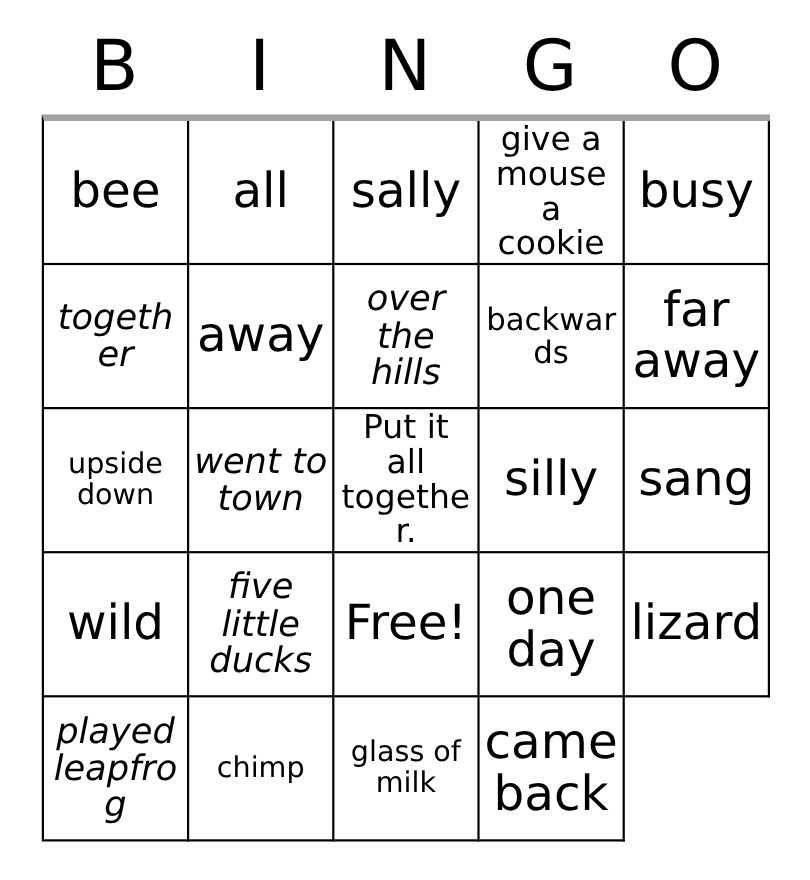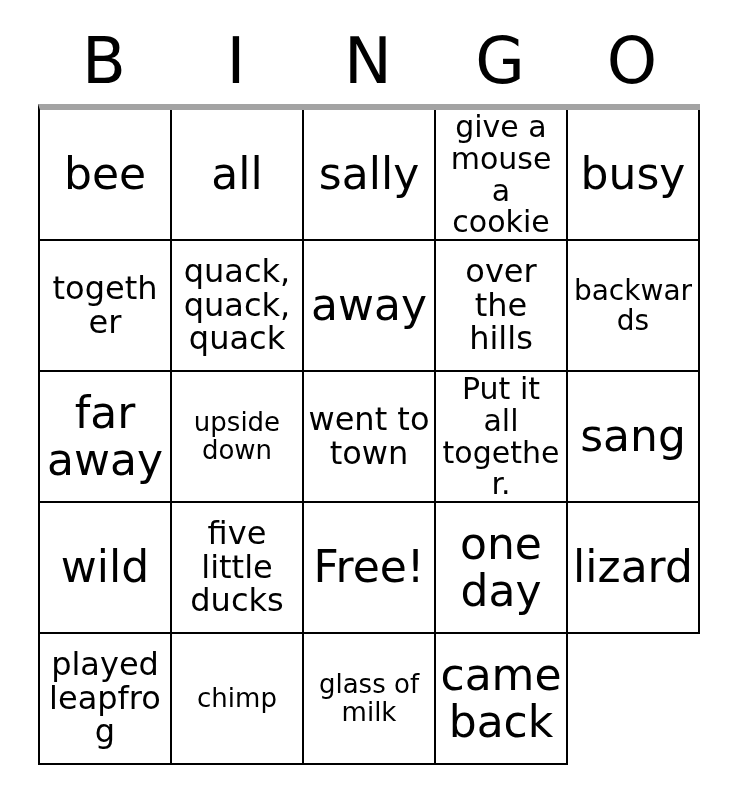--- a/index.html
+++ b/index.html
@@ -57,21 +57,21 @@
     line-height: 1.06;
     word-wrap: break-word;
   }
   .cell span {
     display: block;
     width: 100%;
   }
   
   .fs-xl { font-size: 44px; }
   .fs-lg { font-size: 26px; }
-  .fs-md { font-size: 32px; }
+  .fs-md { font-size: 32px; font-style: italic; }
   .fs-sm { font-size: 30px; }
   .fs-xs { font-size: 28px; }
 </style>
 </head>
 <body>
 
 <div class="bingo-page">
 
   <div class="header-row">
     <div class="header-cell">B</div>
@@ -96,43 +96,43 @@
         <span class="fs-sm">give a mouse a cookie</span>
       </div>
     <div class="cell">
         <span class="fs-xl">busy</span>
       </div>
 
     <div class="cell">
         <span class="fs-md">together</span>
       </div>
     <div class="cell">
-        <span class="fs-md">quack, quack, quack</span>
-      </div>
-    <div class="cell">
         <span class="fs-xl">away</span>
       </div>
     <div class="cell">
         <span class="fs-md">over the hills</span>
       </div>
     <div class="cell">
         <span class="fs-xs">backwards</span>
       </div>
 
     <div class="cell">
         <span class="fs-xl">far away</span>
       </div>
     <div class="cell">
         <span class="fs-lg">upside down</span>
       </div>
     <div class="cell">
         <span class="fs-md">went to town</span>
       </div>
     <div class="cell">
         <span class="fs-sm">Put it all together.</span>
+      </div>
+    <div class="cell">
+        <span class="fs-xl">silly</span>
       </div>
 
     <div class="cell">
         <span class="fs-xl">sang</span>
       </div>
     <div class="cell">
         <span class="fs-xl">wild</span>
       </div>
     <div class="cell">
         <span class="fs-md">five little ducks</span>

